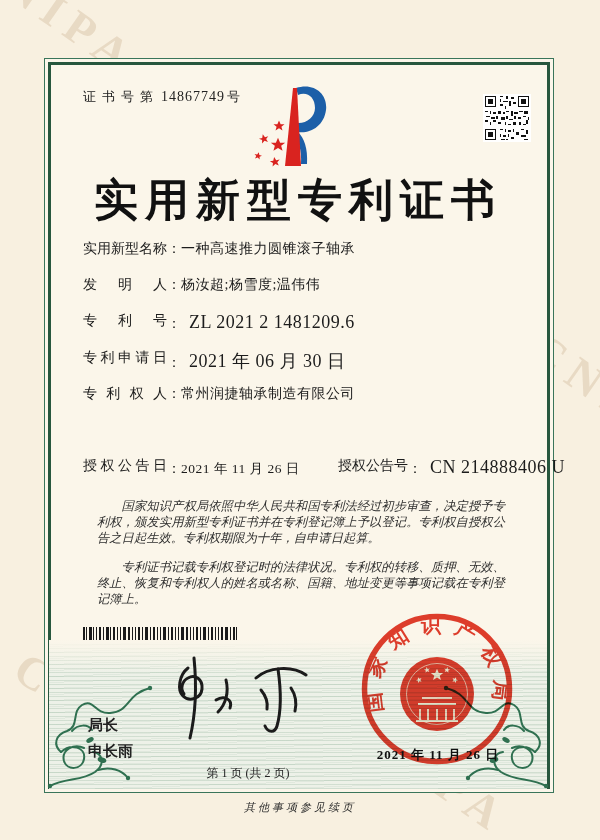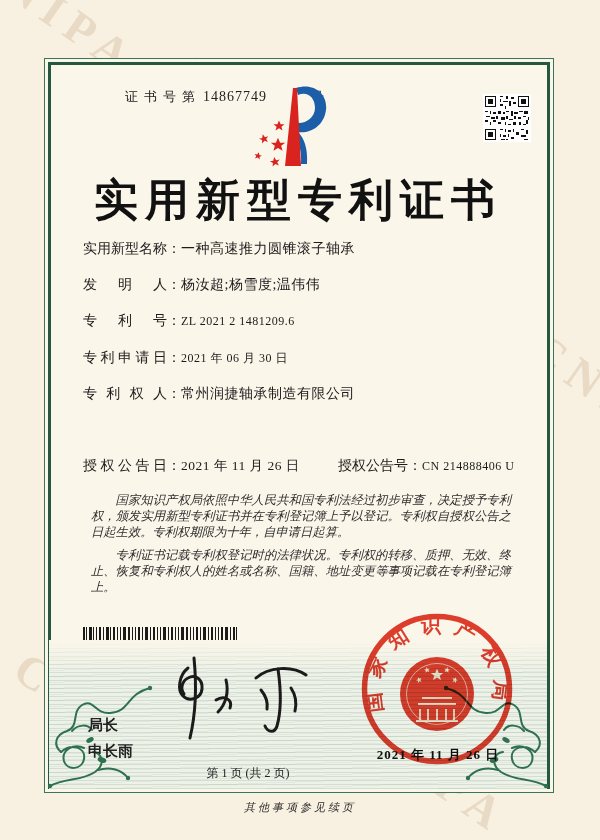--- a/index.html
+++ b/index.html
@@ -16,36 +16,36 @@
          border:1.5px solid #3a755a;background:#fbf6ea;}
   .frame-inner{position:absolute;left:3px;top:3px;right:3px;bottom:3px;border:3px solid #27573e;}
   .waveband{position:absolute;left:49px;top:640px;width:498px;height:149px;
     background-color:#edf1e8;
     background-image:repeating-linear-gradient(180deg,rgba(110,155,125,0.22) 0 1px,rgba(0,0,0,0) 1px 4px),
                      repeating-linear-gradient(178deg,rgba(110,155,125,0.10) 0 1px,rgba(0,0,0,0) 1px 6px);}
   .waveband::before{content:"";position:absolute;left:0;top:0;right:0;height:34px;
     background:linear-gradient(180deg,#fbf6ea 0%,rgba(251,246,234,0) 100%);}
   
   .certno{position:absolute;left:83px;top:88px;font-size:13px;color:#222;}
-  .certno .cn{letter-spacing:6px;margin-left:42px;}
+  .certno .cn{letter-spacing:6px;}
   .certno .num{font-size:14px;letter-spacing:1px;margin-left:2px;margin-right:2px;}
   
   .title{position:absolute;left:44px;top:171px;width:508px;text-align:center;
          font-size:44px;font-weight:bold;letter-spacing:7px;color:#111;}
   
   .frow{position:absolute;left:83px;width:440px;height:20px;font-size:14px;color:#1c1c1c;white-space:nowrap;}
   .flabel{display:inline-block;width:84px;text-align:justify;text-align-last:justify;vertical-align:top;}
   .fcolon{display:inline-block;width:14px;}
   .fvalue{letter-spacing:0.5px;}
-  .fvalue.num{font-size:12px;}
+  .fvalue.num{font-size:18px;margin-left:8px;}
   .fval-fixed{display:inline-block;width:117px;letter-spacing:0.5px;font-size:13.5px;}
   
   .bodytext{position:absolute;left:83px;top:485px;width:436px;font-size:12.3px;line-height:15.8px;
             color:#2e2e2e;text-align:justify;font-style:italic;}
-  .bodytext p{margin:8px;text-indent:2em;}
+  .bodytext p{margin:14px;text-indent:2em;}
   
   .sigblock{position:absolute;left:88px;top:714px;font-family:Liberation Mono, monospace;
             font-size:15px;font-weight:bold;color:#222;line-height:26px;}
   
   .seal{position:absolute;left:360px;top:612px;width:154px;height:154px;mix-blend-mode:multiply;opacity:0.95;}
   .sealdate{position:absolute;left:357px;top:746px;width:162px;text-align:center;font-size:13px;
             letter-spacing:1px;color:#111;font-weight:bold;}
   
   .pageinfo{position:absolute;left:44px;top:765px;width:408px;text-align:center;font-size:12px;color:#222;}
   .contnote{position:absolute;left:0;top:800px;width:600px;text-align:center;font-size:11px;

